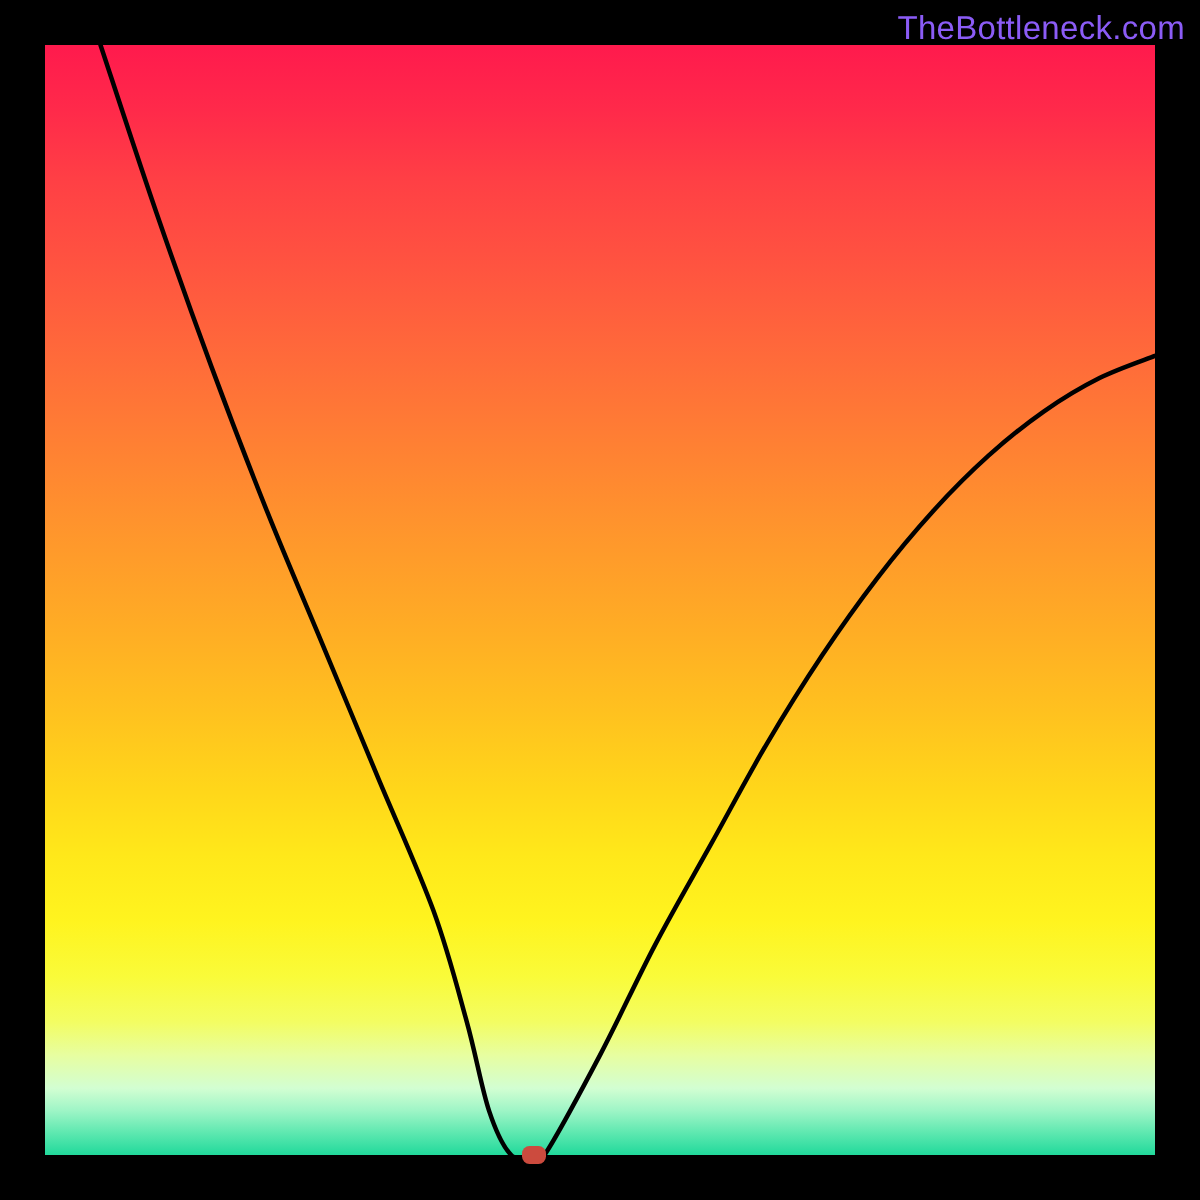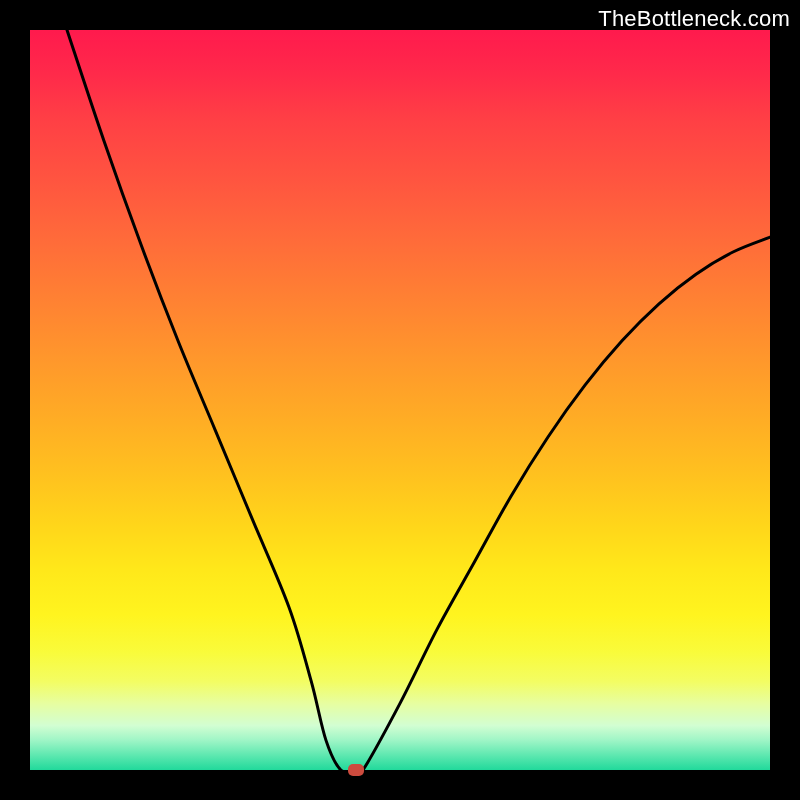--- a/index.html
+++ b/index.html
@@ -42,21 +42,21 @@
       #d2fed2 94%,
       #9ef5c6 96%,
       #5ee8b0 98%,
       #21d99b 100%
     );
   }
   .watermark {
     position: absolute;
     top: 6px;
     right: 10px;
-    color: #ffffff;
+    color: #8b5cf6;
     font-size: 22px;
     font-weight: 500;
     letter-spacing: 0.2px;
   }
   svg.curve {
     position: absolute;
     left: 0;
     top: 0;
     width: 740px;
     height: 740px;

